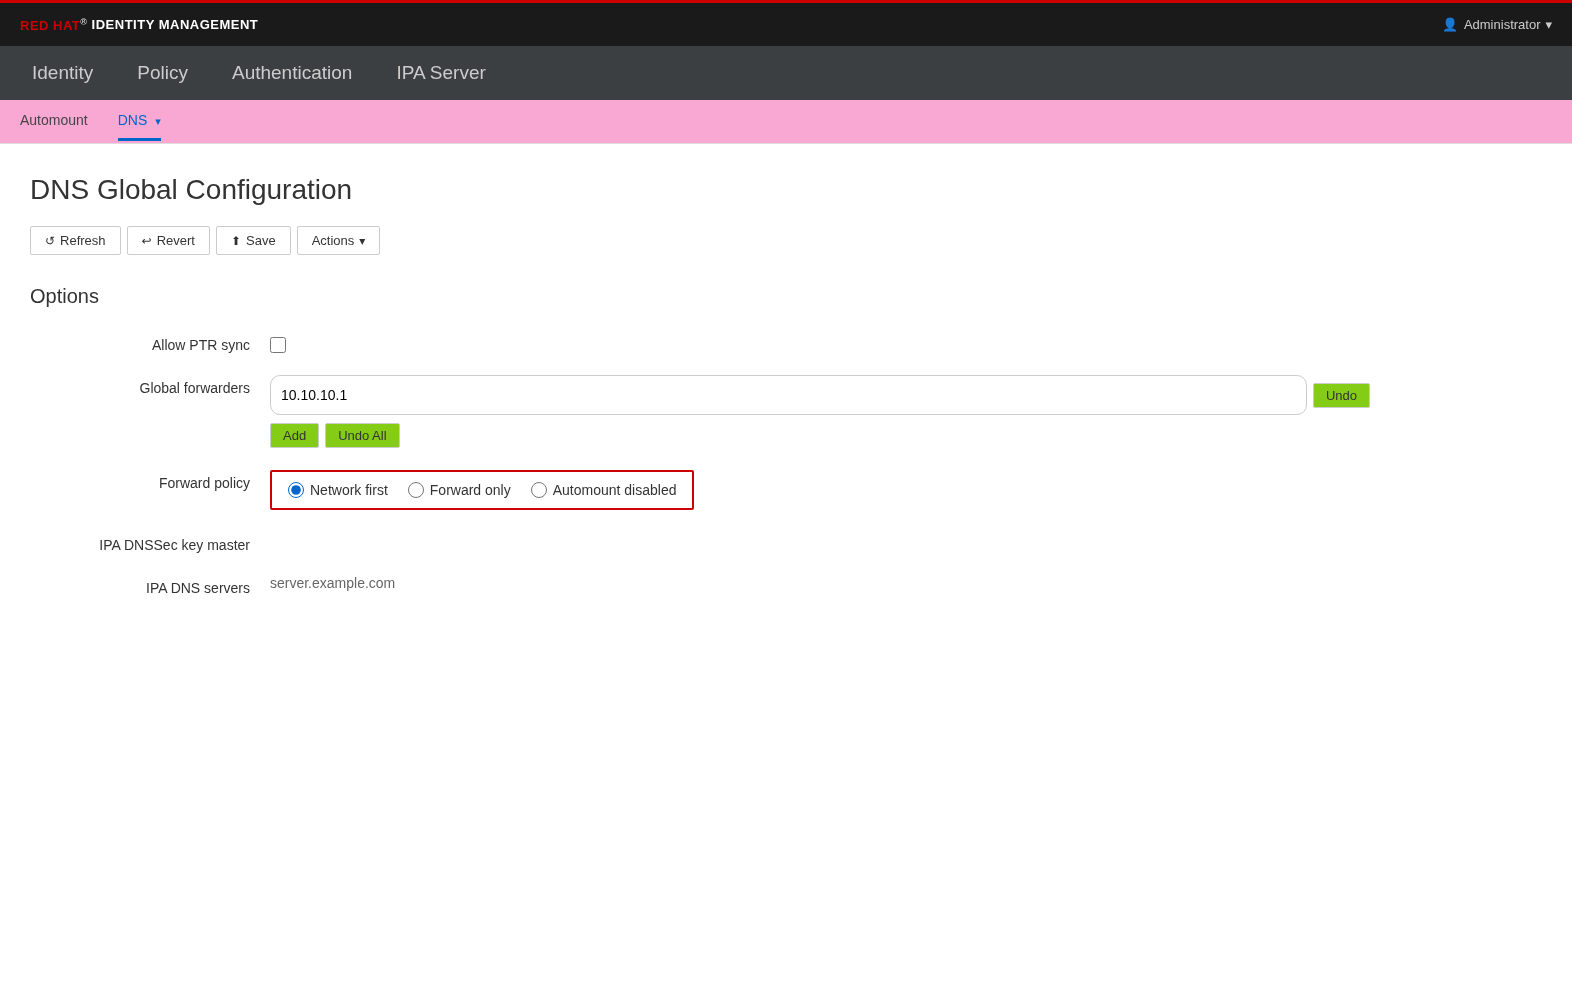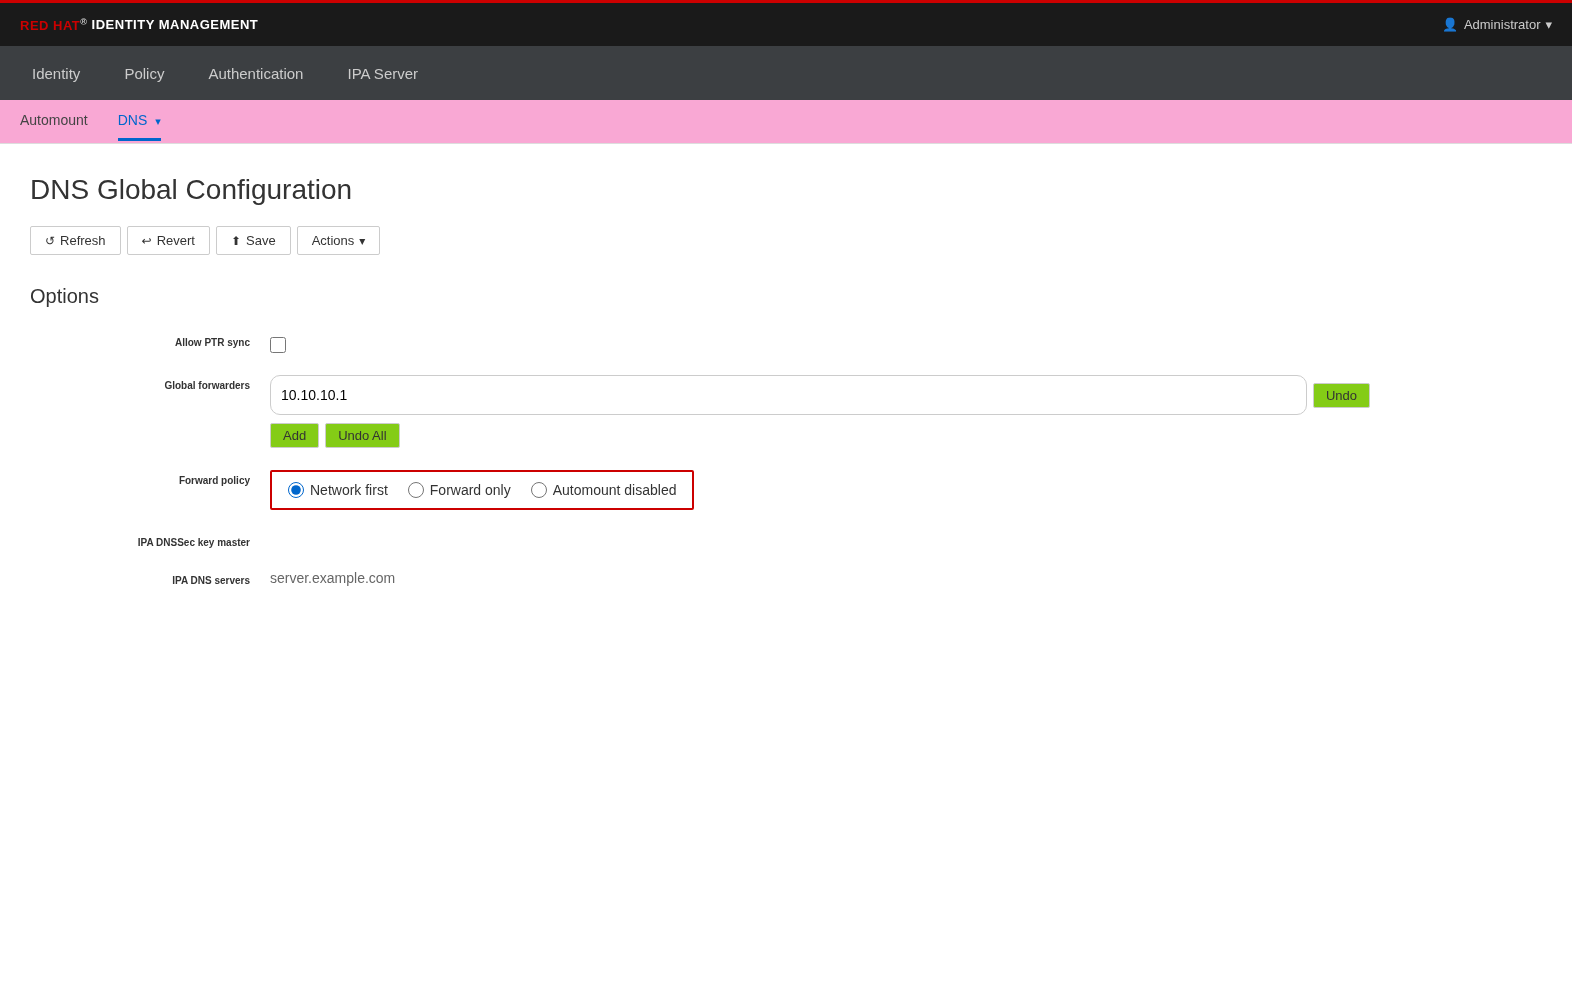--- a/index.html
+++ b/index.html
@@ -45,21 +45,21 @@
     
     .main-nav {
       background: #3c3f42;
       display: flex;
       align-items: stretch;
       height: 54px;
       padding: 0 10px;
     }
     .nav-item {
       color: #ccc;
-      font-size: 15px;
+      font-size: 19px;
       padding: 0 22px;
       display: flex;
       align-items: center;
       cursor: pointer;
       border: none;
       background: none;
       text-decoration: none;
       transition: background 0.15s;
     }
     .nav-item.active {
@@ -147,22 +147,22 @@
     .form-row {
       display: flex;
       align-items: flex-start;
       margin-bottom: 22px;
       gap: 20px;
     }
     .form-label {
       width: 220px;
       min-width: 220px;
       text-align: right;
-      font-size: 10px;
-      font-weight: 700;
+      font-size: 14px;
+      font-weight: 400;
       color: #333;
       padding-top: 5px;
     }
     .form-control-wrap {
       flex: 1;
     }
     .form-input-row {
       display: flex;
       align-items: center;
       gap: 6px;

